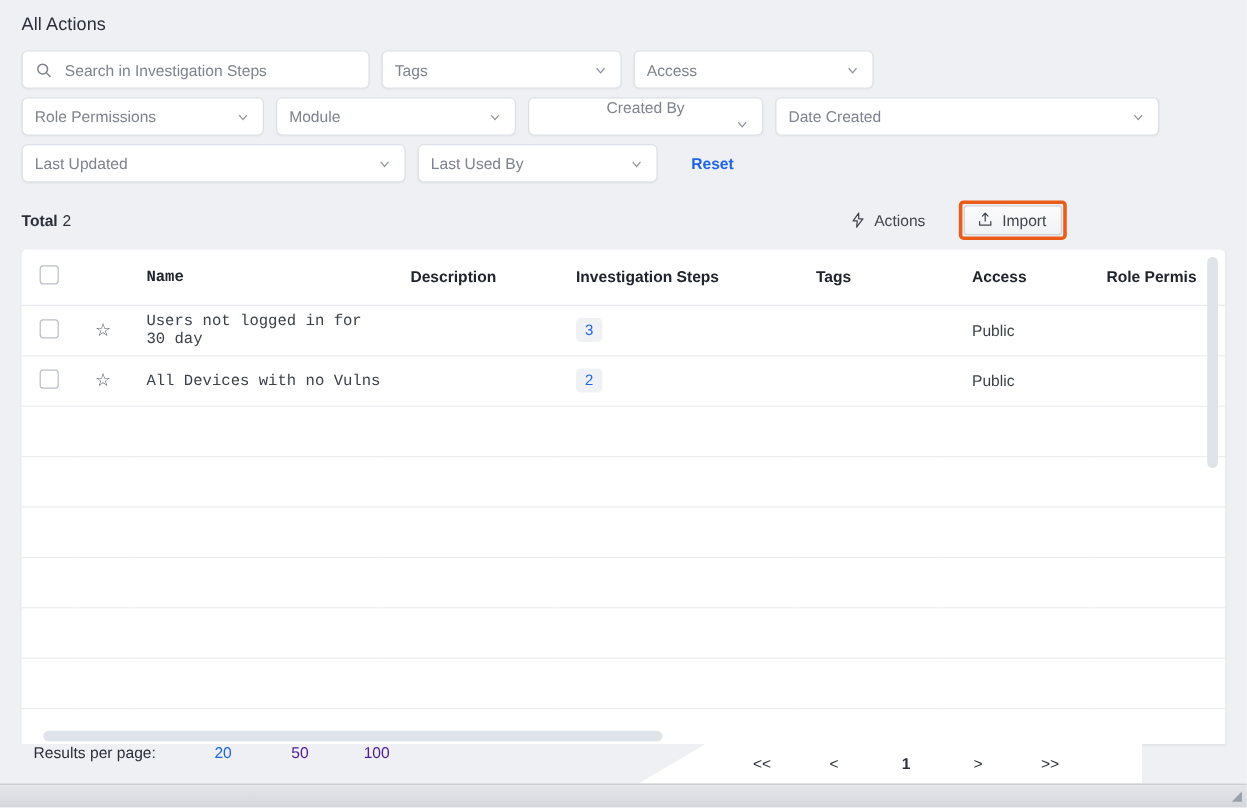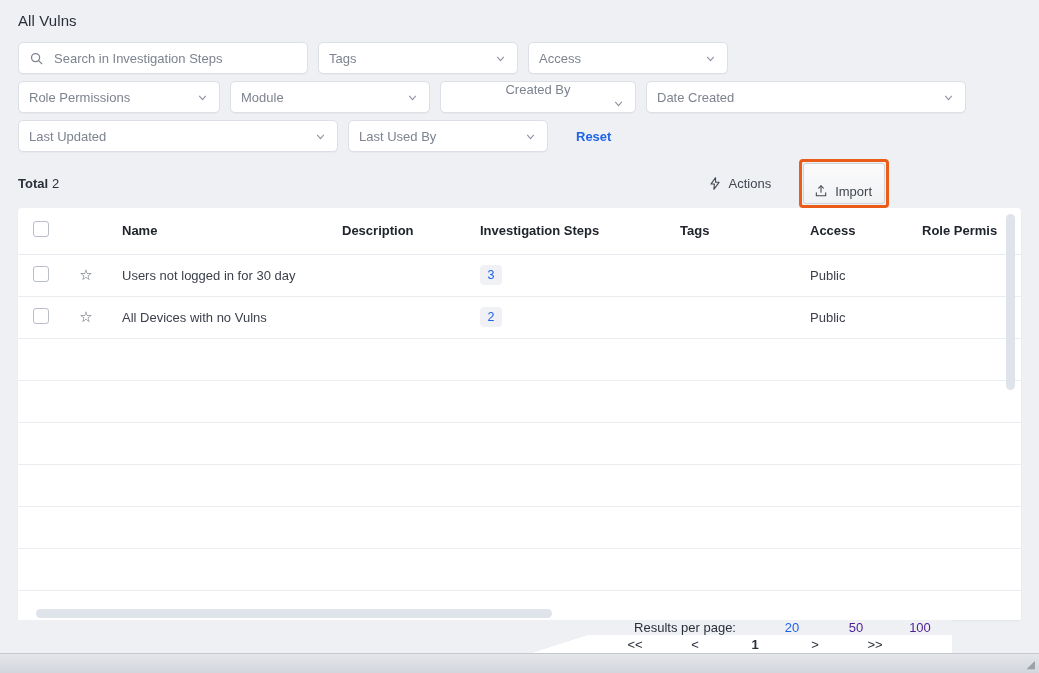--- a/index.html
+++ b/index.html
@@ -114,21 +114,21 @@
     padding: 1px;
   }
   .import-btn {
     display: flex; align-items: center;
     gap: 7px;
     font-size: 13px;
     color: #41464f;
     background: linear-gradient(#fbfbfc,#f1f2f4);
     border: 1px solid #cfd3da;
     border-radius: 3px;
-    padding: 20px 12px 4px 10px;
+    padding: 4px 12px 4px 10px;
     cursor: pointer;
     white-space: nowrap;
     justify-content: space-between;
   }
 
   
   .table-card {
     position: absolute;
     left: 18px; top: 208px;
     width: 1003px;
@@ -179,21 +179,21 @@
     display: inline-block;
     min-width: 22px;
     padding: 3px 7px;
     background: #f0f1f4;
     border-radius: 4px;
     color: #1f63e8;
     font-size: 12.5px;
     text-align: center;
     cursor: pointer;
   }
-  .cell-pad-name  { padding-left: 14px; }
+  .cell-pad-name  { padding-left: 14px; font-family: Liberation Mono, monospace; }
   .cell-pad-desc  { padding-left: 24px; }
   .cell-pad-steps { padding-left: 14px; }
   .cell-pad-tags  { padding-left: 14px; }
   .cell-pad-acc   { padding-left: 24px; }
   .cell-pad-role  { padding-left: 14px; }
 
   
   .vscroll-track {
     position: absolute;
     right: 3px; top: 2px;
@@ -217,23 +217,22 @@
     cursor: pointer;
   }
 
   
   .footer {
     position: absolute;
     left: 0; bottom: 20px;
     width: 952px;
     height: 33px;
     display: flex;
-    align-items: flex-end;
+    align-items: flex-start;
     background: #eef0f4;
-    flex-direction: column;
   }
   .rpp {
     display: flex; align-items: center;
     padding-left: 28px;
     font-size: 13px;
     color: #2a2f3a;
     gap: 0;
   }
   .rpp-label { margin-right: 24px; }
   .rpp-opt {
@@ -279,21 +278,21 @@
     width: 12px; height: 12px;
     color: #9aa0a8;
     font-size: 11px;
     line-height: 12px;
     text-align: right;
   }
 </style>
 </head>
 <body>
 
-<div class="page-title">All Vulns</div>
+<div class="page-title">All Actions</div>
 
 <div class="filters">
 
   <div class="filter-row">
 
     <div class="field search w-steps">
       <span class="ico">
         <svg width="15" height="15" viewBox="0 0 24 24" fill="none" stroke="#7d838f" stroke-width="2">
           <circle cx="10.5" cy="10.5" r="6.5"></circle>
             <line x1="15.4" y1="15.4" x2="21" y2="21"></line>

